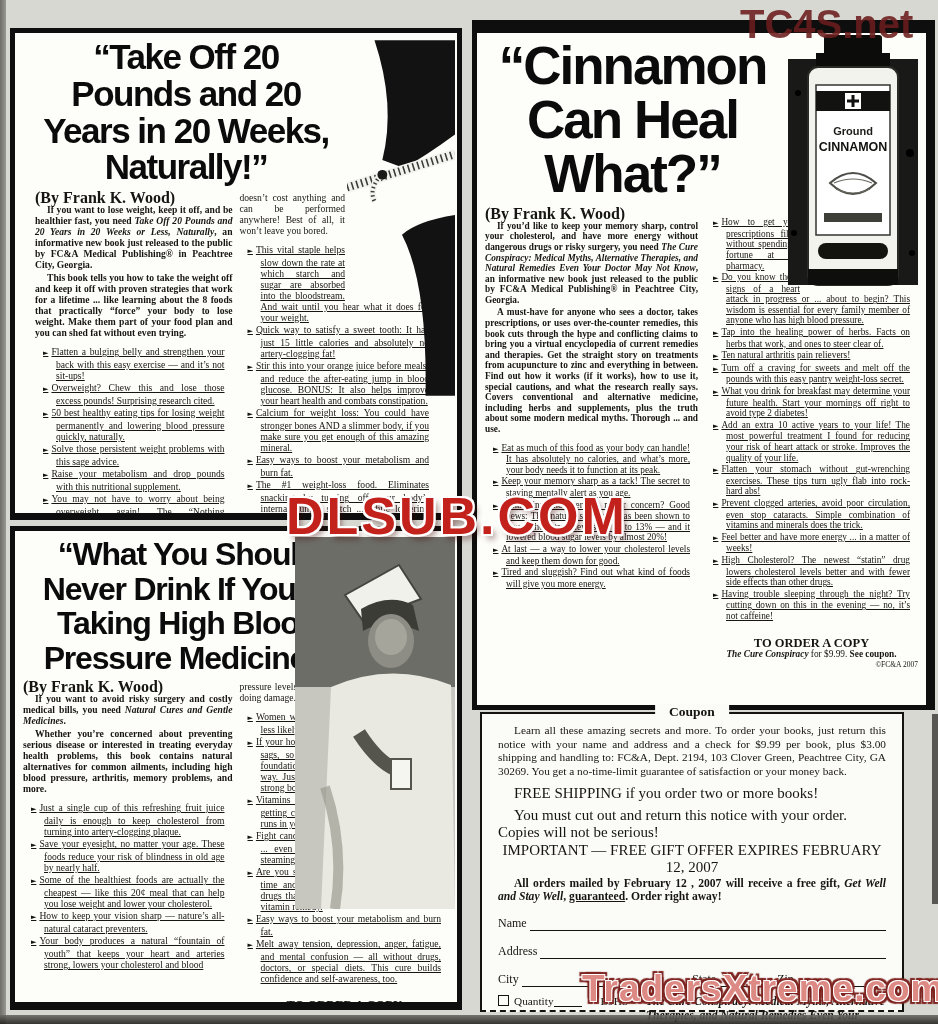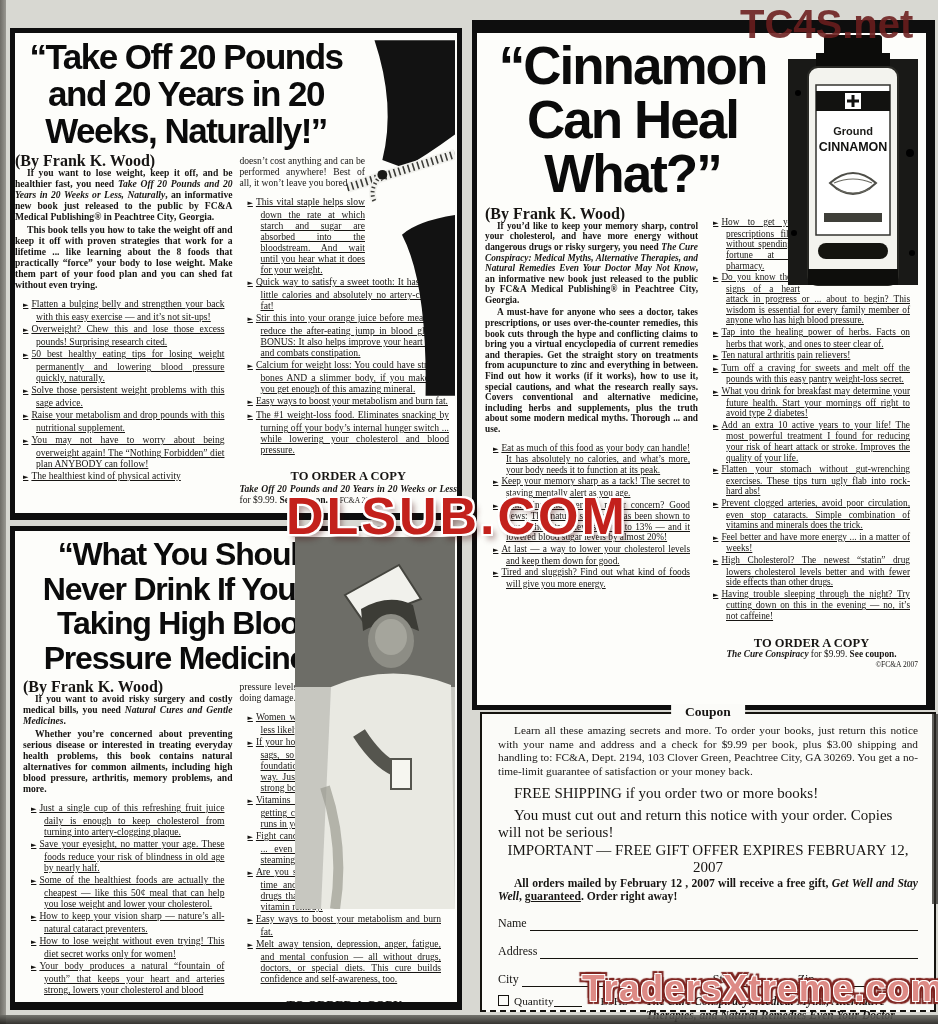--- a/index.html
+++ b/index.html
@@ -5,21 +5,21 @@
   html,body{margin:0;padding:0;background:#a9a9a2;}
   .page{position:relative;width:938px;height:1024px;margin:0 auto;background:#d8d8d2;overflow:hidden;
         font-family:"Liberation Serif",serif;color:#171513;}
   
   .edge-left{position:absolute;left:0;top:0;width:6px;height:100%;background:linear-gradient(90deg,#54524c,#8a8882);opacity:.8;z-index:6;}
   .edge-bottom{position:absolute;left:0;bottom:0;width:100%;height:9px;background:linear-gradient(180deg,#6a6a64,#23211e);opacity:.9;z-index:6;}
   .edge-right{position:absolute;right:0;top:714px;width:6px;height:190px;background:#2e2c28;opacity:.75;z-index:4;}
 
   
   .ad{position:absolute;background:#fdfdfa;box-sizing:border-box;overflow:hidden;}
-  .ad1{left:10px;top:28px;width:452px;height:492px;border:5px solid #0e0e0e;border-bottom-width:7px;padding:2px 0 4px;}
+  .ad1{left:10px;top:28px;width:452px;height:492px;border:5px solid #0e0e0e;border-bottom-width:7px;padding:2px 20px 4px;}
   .ad2{left:472px;top:20px;width:463px;height:690px;border:5px solid #0e0e0e;border-top-width:13px;border-right-width:9px;padding:2px 8px 4px;}
   .ad3{left:10px;top:526px;width:452px;height:484px;border:5px solid #0e0e0e;border-bottom-width:8px;padding:2px 8px 4px;}
 
   .hl{font-family:"Liberation Sans",sans-serif;font-weight:800;color:#0b0b0b;text-align:center;}
   .hl1{font-size:35px;line-height:1.05;letter-spacing:-1.5px;padding-right:100px;margin:4px 0 6px;}
   .hl2{font-size:53px;line-height:1.02;letter-spacing:-2px;padding-right:138px;margin:4px 0 8px;}
   .hl3{font-size:32px;line-height:1.08;letter-spacing:-1.2px;padding-right:98px;margin:4px 0 6px;}
 
   .cols{display:flex;gap:7px;}
   .col{flex:1;font-size:9.6px;line-height:11px;text-align:justify;}
@@ -43,21 +43,21 @@
   .sp{float:right;}
   .sp1{width:92px;height:104px;}
   .sp2{width:118px;height:82px;}
   .sp3{width:36px;height:64px;}
   .adimg{position:absolute;z-index:1;}
   .img-waist{top:4px;right:2px;width:108px;height:362px;}
   .img-bottle{top:0;right:4px;width:138px;height:272px;}
   .img-nurse{top:6px;right:2px;width:160px;height:372px;}
 
   
-  .coupon{position:absolute;left:480px;top:712px;width:456px;height:300px;background:#fbfbf8;
+  .coupon{position:absolute;left:480px;top:712px;width:424px;height:300px;background:#fbfbf8;
           border:2px solid #15130f;border-bottom-style:dashed;box-sizing:border-box;padding:8px 16px 6px;z-index:2;}
   .coupon-label{position:absolute;top:-10px;left:50%;transform:translateX(-50%);background:#fbfbf8;
                 padding:0 14px;font-weight:700;font-size:13.5px;}
   .c-p{font-size:11.3px;line-height:1.2;text-align:justify;text-indent:16px;margin:2px 0 7px;}
   .c-b{font-weight:400;font-size:15px;margin:5px 0 0;text-indent:16px;}
   .c-center{text-align:center;text-indent:0;margin:1px 0 0;}
   .gift{font-weight:700;font-size:11.6px;text-indent:16px;margin:1px 0 0;text-align:justify;}
   .ul-t{text-decoration:underline;}
   .f-row{display:flex;align-items:flex-end;margin-top:13px;font-size:12px;}
   .f-line{border-bottom:1.3px solid #15130f;height:12px;}
@@ -206,23 +206,22 @@
     </svg>
     <h1 class="hl hl3">“What You Should Never Drink If You’re Taking High Blood Pressure Medicine!”</h1>
     <div class="cols">
       <div class="col">
         <p class="byline">(By Frank K. Wood)</p>
         <p class="intro"><span>If you want to avoid risky surgery and costly medical bills, you need </span><span class="bt-title">Natural Cures and Gentle Medicines</span><span>.</span></p>
         <p class="intro">Whether you’re concerned about preventing serious disease or interested in treating everyday health problems, this book contains natural alternatives for common ailments, including high blood pressure, arthritis, memory problems, and more.</p>
         <ul class="bl">
             <li><span class="arr">►</span><span>Just a single cup of this refreshing fruit juice daily is enough to keep cholesterol from turning into artery-clogging plaque.</span></li>
             <li><span class="arr">►</span><span>Save your eyesight, no matter your age. These foods reduce your risk of blindness in old age by nearly half.</span></li>
-            <li><span class="arr">►</span><span>Some of the healthiest foods are actually the cheapest — like this 50¢ meal that can help you lose weight and lower your cholesterol.</span></li>
+            <li><span class="arr">►</span><span>Some of the healthiest foods are actually the cheapest — like this 20¢ meal that can help you lose weight and lower your cholesterol.</span></li>
             <li><span class="arr">►</span><span>How to keep your vision sharp — nature’s all-natural cataract preventers.</span></li>
-            <li><span class="arr">►</span><span>How to lose weight without even trying! This diet secret works only for women!</span></li>
             <li><span class="arr">►</span><span>Your body produces a natural “fountain of youth” that keeps your heart and arteries strong, lowers your cholesterol and blood</span></li>
           </ul>
       </div>
       <div class="col">
         <div class="sp sp3"></div>
         <p class="cont">pressure levels, and stops free radicals from doing damage.</p>
         <ul class="bl">
             <li><span class="arr">►</span><span>Women who eat more of this food are less likely to develop type 2 diabetes.</span></li>
             <li><span class="arr">►</span><span>If your home’s foundation crumbles and sags, so will your home. As your body’s foundation, your skeleton works the same way. Just 4 diet secrets can do the trick for strong bones that last a lifetime.</span></li>
             <li><span class="arr">►</span><span>Vitamins and minerals may keep you from getting colon cancer, even if this awful killer runs in your family. Good news!</span></li>

